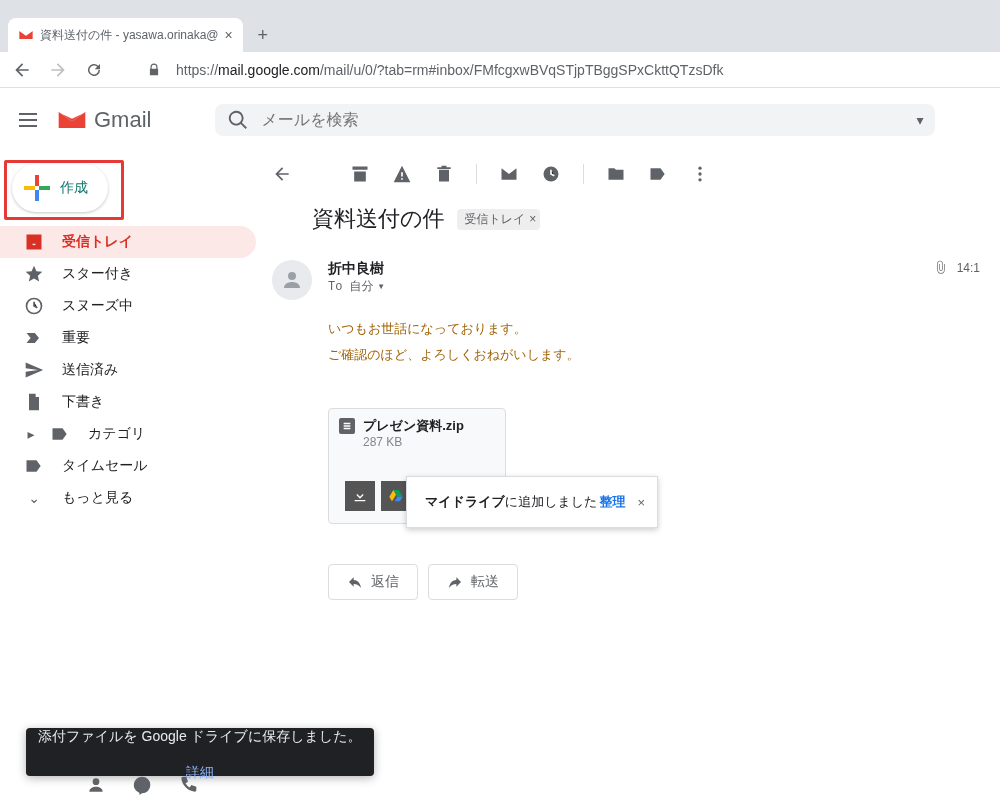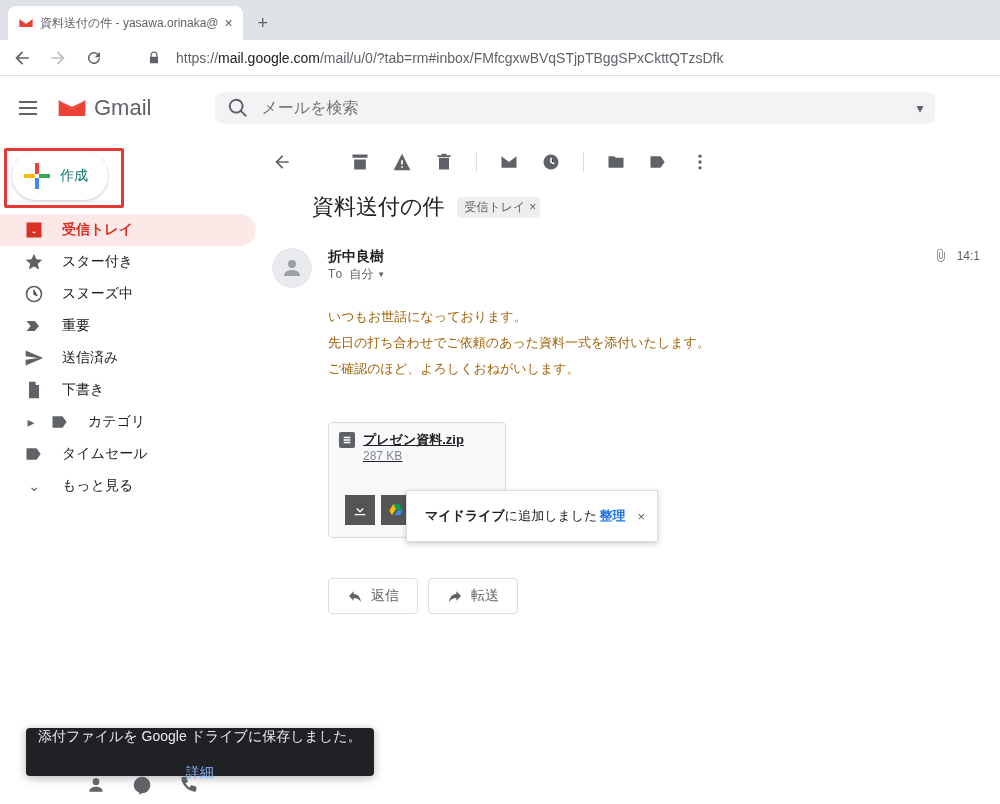--- a/index.html
+++ b/index.html
@@ -9,21 +9,21 @@
     color: #202124;
     background: #fff;
     width: 1000px;
     height: 804px;
     overflow: hidden;
     position: relative;
   }
 
   
   .tab-strip {
-    height: 40px;
+    height: 52px;
     background: #dee1e6;
     display: flex;
     align-items: flex-end;
   }
   .tab {
     height: 34px;
     background: #fff;
     border-top-left-radius: 8px;
     border-top-right-radius: 8px;
     display: flex;
@@ -206,21 +206,21 @@
   .meta { display: flex; align-items: center; gap: 8px; color: #5f6368; font-size: 12px; }
   .clip { width: 16px; height: 16px; }
 
   .mail-body {
     padding: 16px 0 0 72px;
     font-size: 13px; line-height: 2;
     color: #a16207;
   }
 
   
-  .attach-area { padding: 40px 0 0 72px; position: relative; text-decoration: underline; }
+  .attach-area { padding: 40px 0 0 72px; position: relative; }
   .attach-card {
     width: 178px; height: 116px;
     border: 1px solid #dadce0;
     border-radius: 4px;
     background: #f8f9fa;
     padding: 8px 10px;
     position: relative;
   }
   .attach-row1 { display: flex; align-items: center; gap: 8px; }
   .zip-icon {
@@ -552,21 +552,20 @@
           <svg viewBox="0 0 24 24">
               <path fill="currentColor" d="M16.5 6v9a4.5 4.5 0 0 1-9 0V5a3 3 0 0 1 6 0v9a1.5 1.5 0 0 1-3 0V6h-1v8a2.5 2.5 0 0 0 5 0V5a4 4 0 0 0-8 0v10a5.5 5.5 0 0 0 11 0V6z"></path>
             </svg>
         </span>
         <span>14:1</span>
       </div>
     </div>
 
     <div class="mail-body">
       <p>いつもお世話になっております。</p>
-      <p>先日の打ち合わせでご依頼のあった資料一式を添付いたします。</p>
       <p>ご確認のほど、よろしくおねがいします。</p>
     </div>
 
     <div class="attach-area">
       <div class="attach-card">
         <div class="attach-row1">
           <span class="zip-icon">
             <svg width="10" height="10" viewBox="0 0 24 24">
                 <path fill="#fff" d="M4 4h16v4H4zm0 6h16v4H4zm0 6h16v4H4z"></path>
               </svg>

